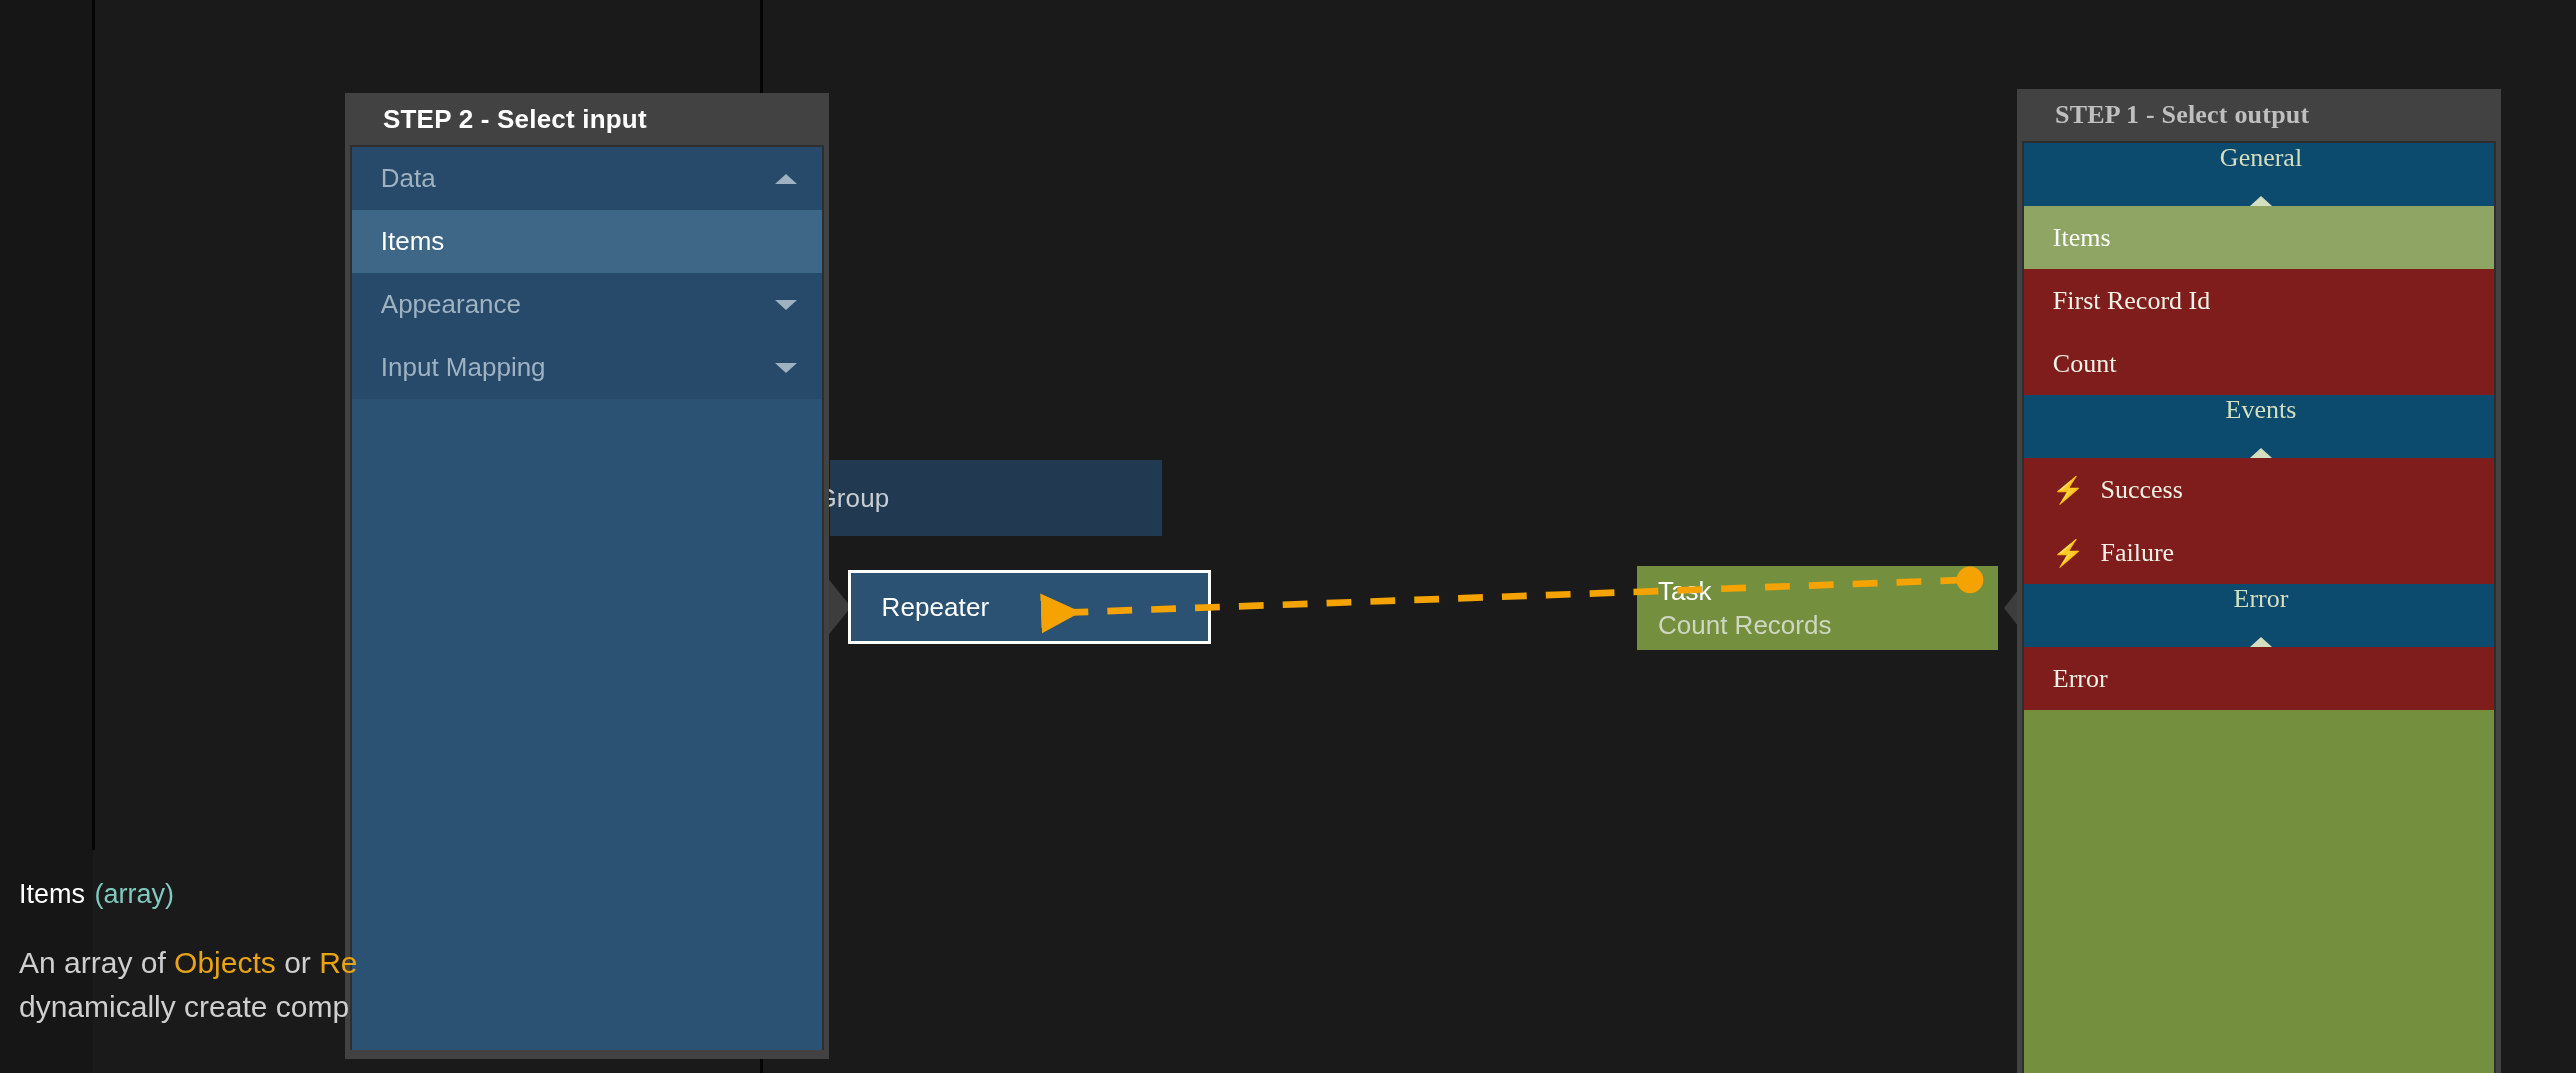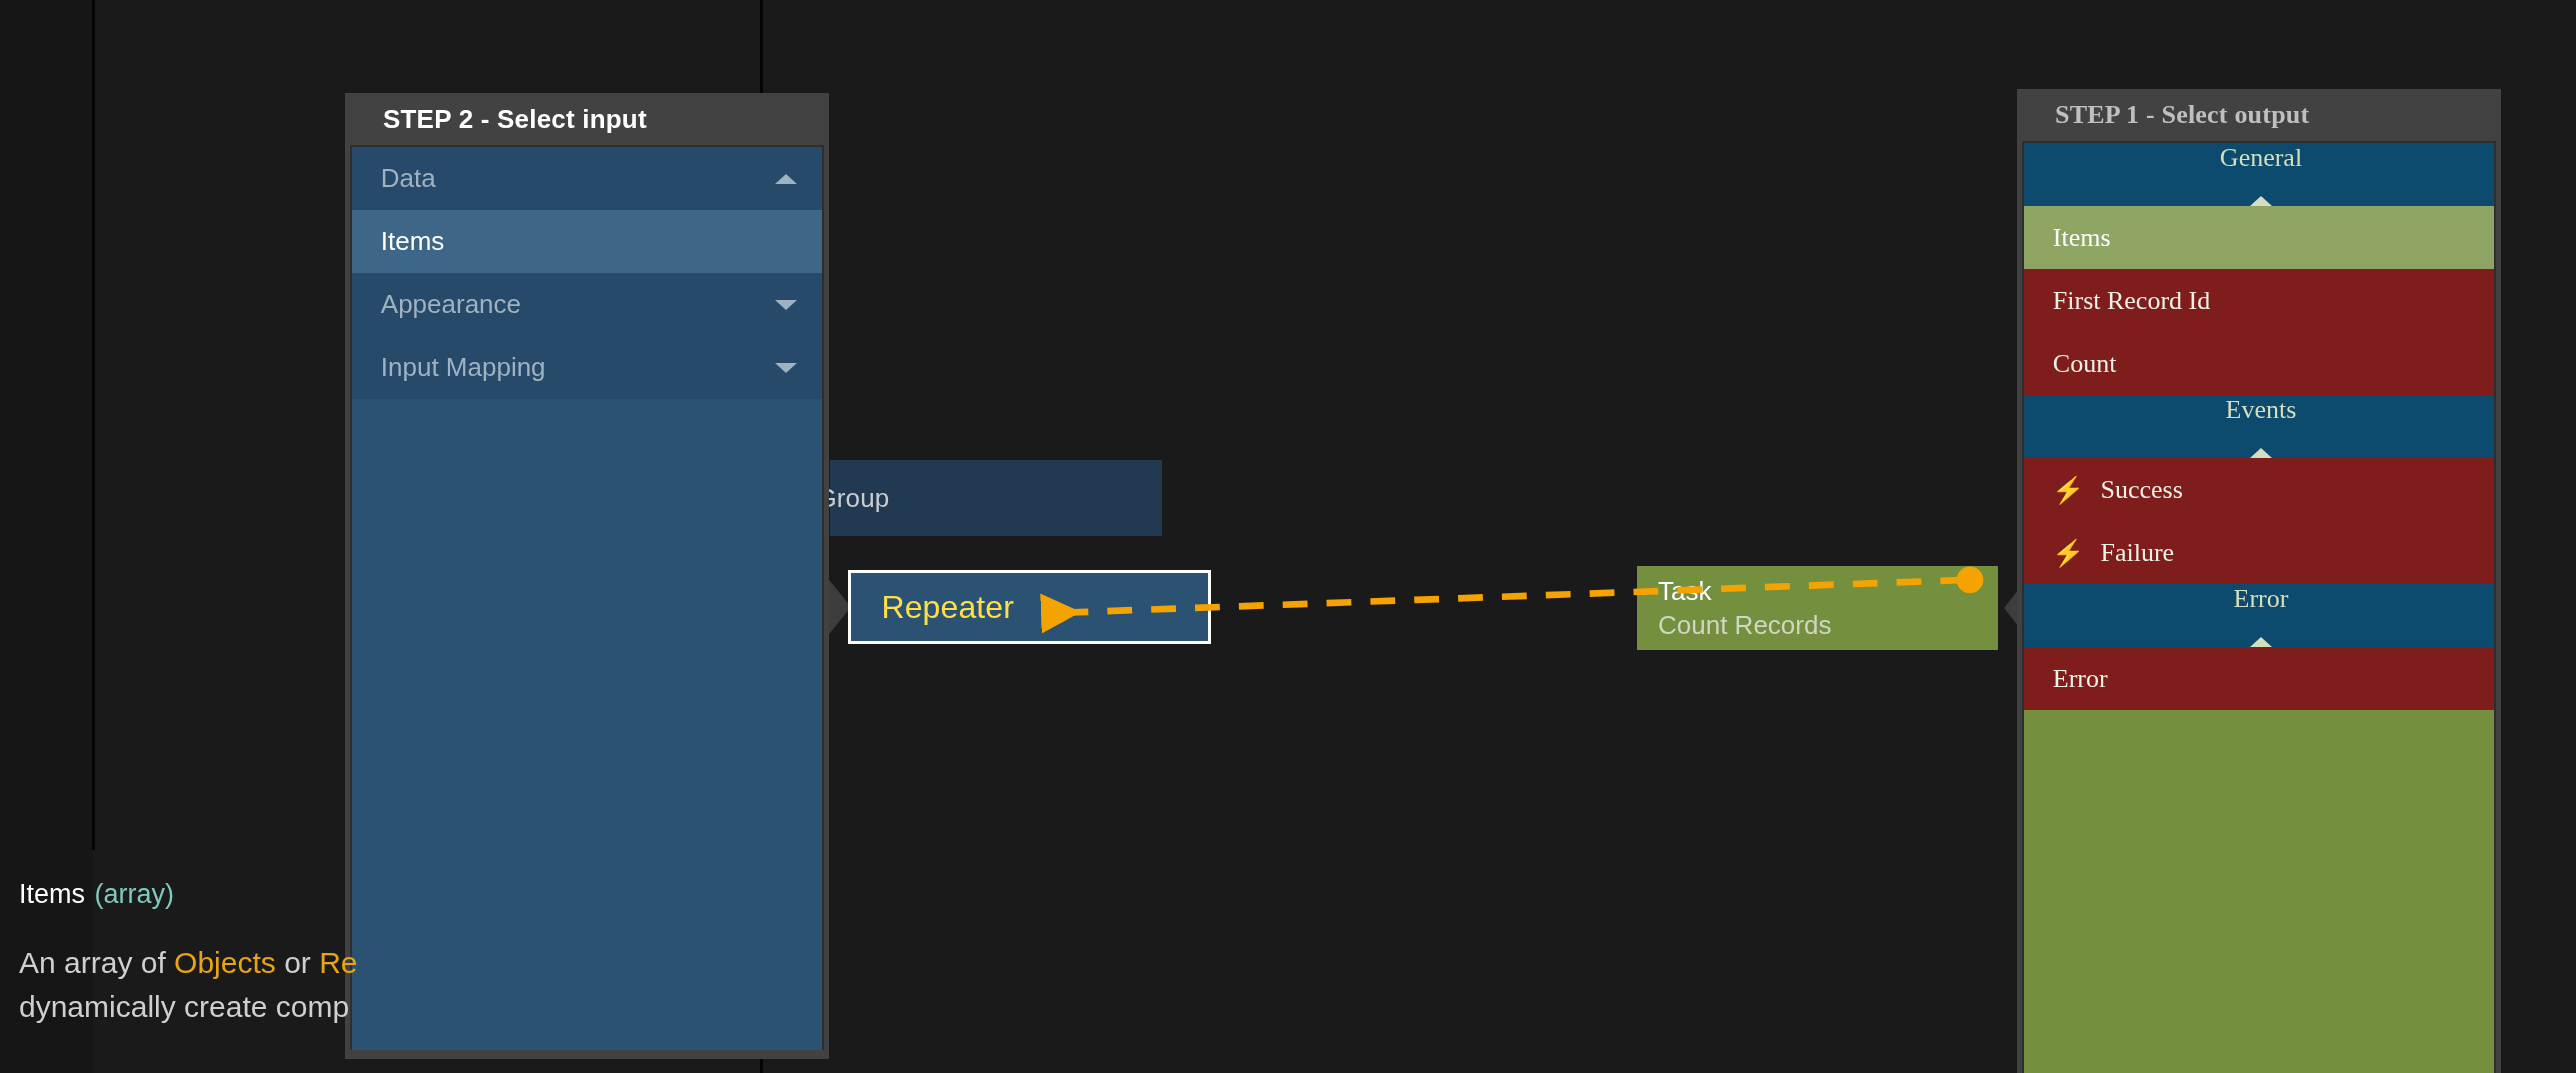--- a/index.html
+++ b/index.html
@@ -59,22 +59,22 @@
   .node-repeater {
     left: 848px; top: 570px;
     width: 363px; height: 74px;
     background: #2c5273;
     border: 3.8px solid #ffffff;
     display: flex;
     align-items: center;
     padding-left: 30.5px;
   }
   .node-repeater .node-title {
-    font-size: 32px;
-    color: #fde047;
+    font-size: 26px;
+    color: #ffffff;
     letter-spacing: 0.1px;
   }
 
   .node-task {
     left: 1637px; top: 566px;
     width: 361px; height: 84px;
     background: #74903f;
     padding: 11.4px 0 0 21px;
     line-height: 1.12;
   }

